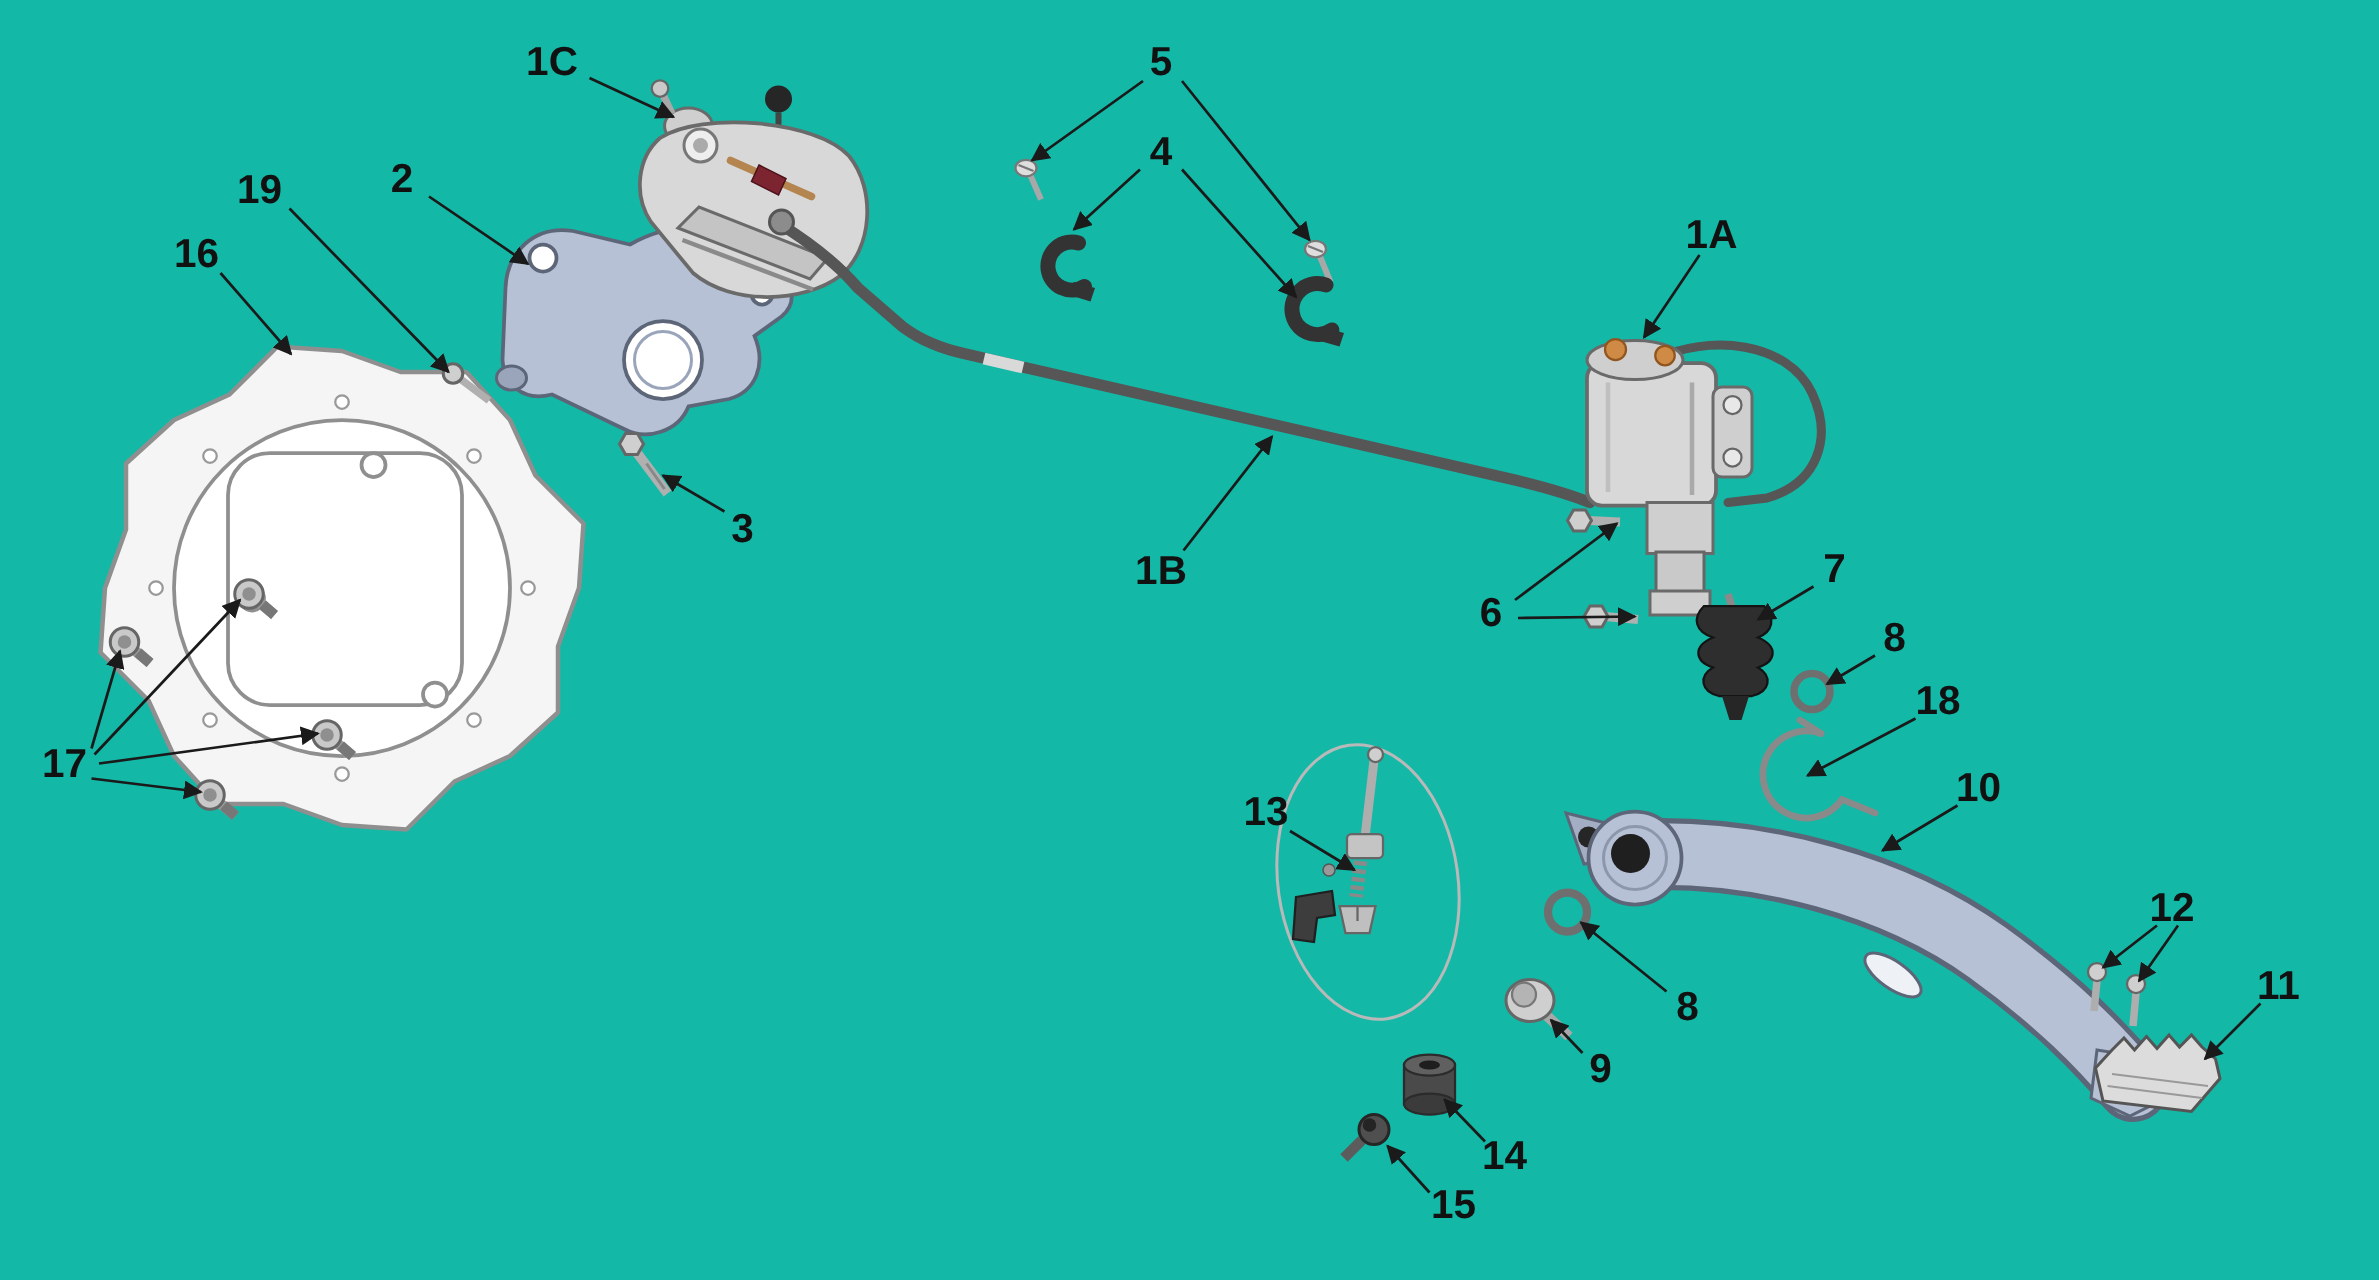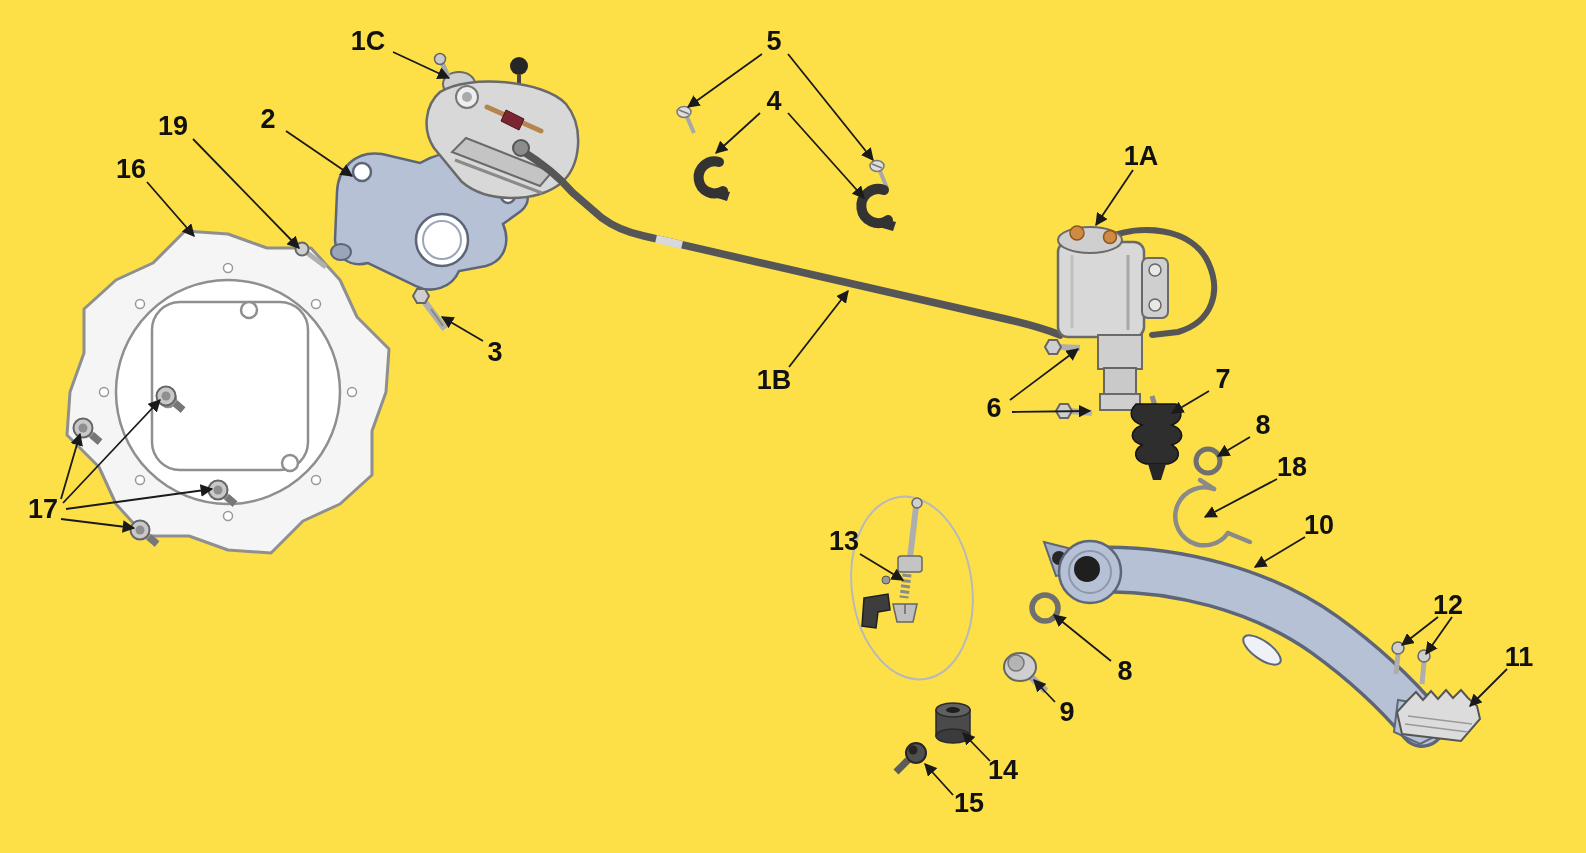--- a/index.html
+++ b/index.html
@@ -1,17 +1,17 @@
 <!DOCTYPE html>
 <html><head>
 <meta charset="utf-8">
 <title>Parts Diagram</title>
 <style>
   html,body{margin:0;padding:0;background:#ffffff;}
-  .canvas{width:1586px;height:853px;background:#fde047;position:relative;font-family:"Liberation Sans",sans-serif;}
+  .canvas{width:1586px;height:853px;background:#14b8a6;position:relative;font-family:"Liberation Sans",sans-serif;}
   svg{display:block;}
   .disc{fill:#f5f5f5;stroke:#8f8f8f;stroke-width:3;stroke-linejoin:round;}
   .discline{fill:#ffffff;stroke:#8f8f8f;stroke-width:2.5;}
   .metal{fill:#d8d8d8;stroke:#6a6a6a;stroke-width:2.5;}
   .metal-l{fill:#cfcfcf;stroke:#6a6a6a;stroke-width:2;}
   .blue{fill:#b6c1d6;stroke:#5d6678;stroke-width:2.5;}
   .hole{fill:#ffffff;stroke:#5d6678;stroke-width:2.5;}
   .dark{fill:#2e2e2e;stroke:#141414;stroke-width:1.5;}
   .leader{stroke:#1a1a1a;stroke-width:1.8;}
   .callout{font:bold 27px "Liberation Sans",sans-serif;fill:#111111;text-anchor:middle;dominant-baseline:central;}

